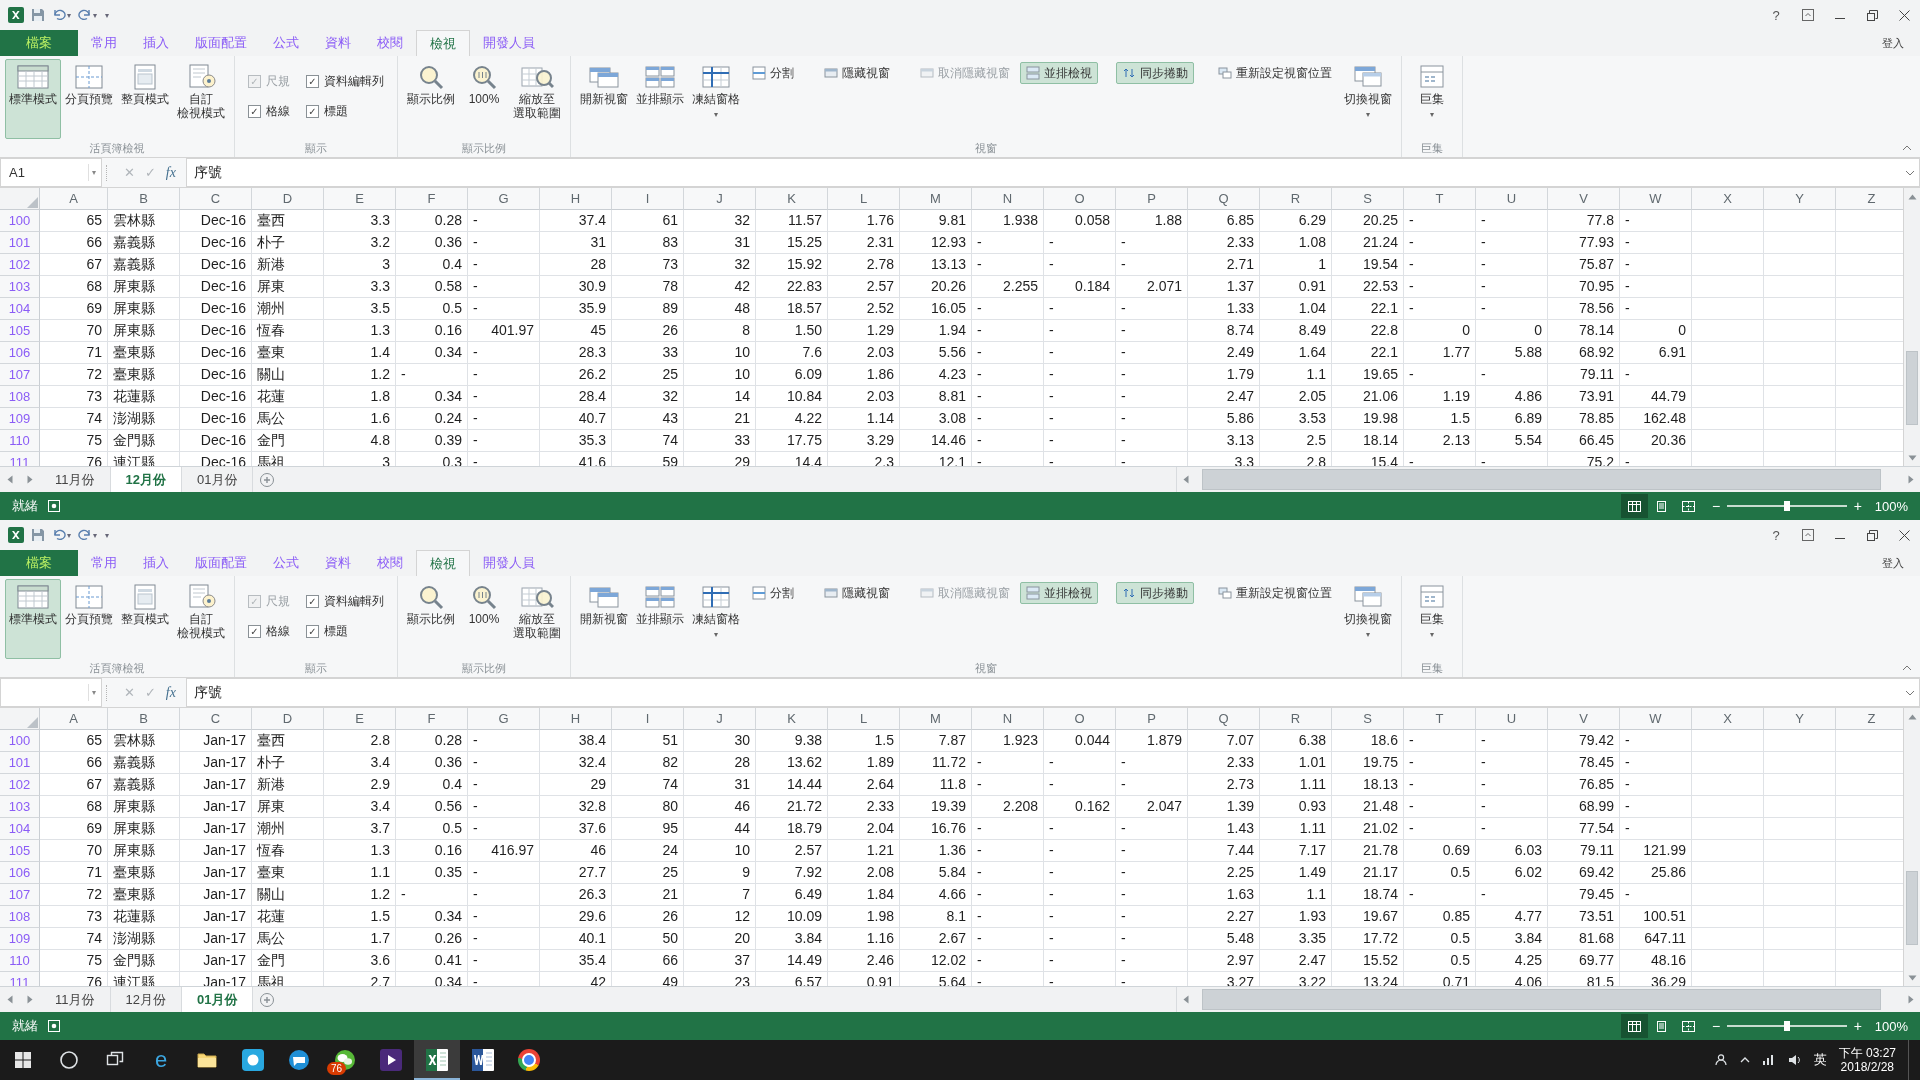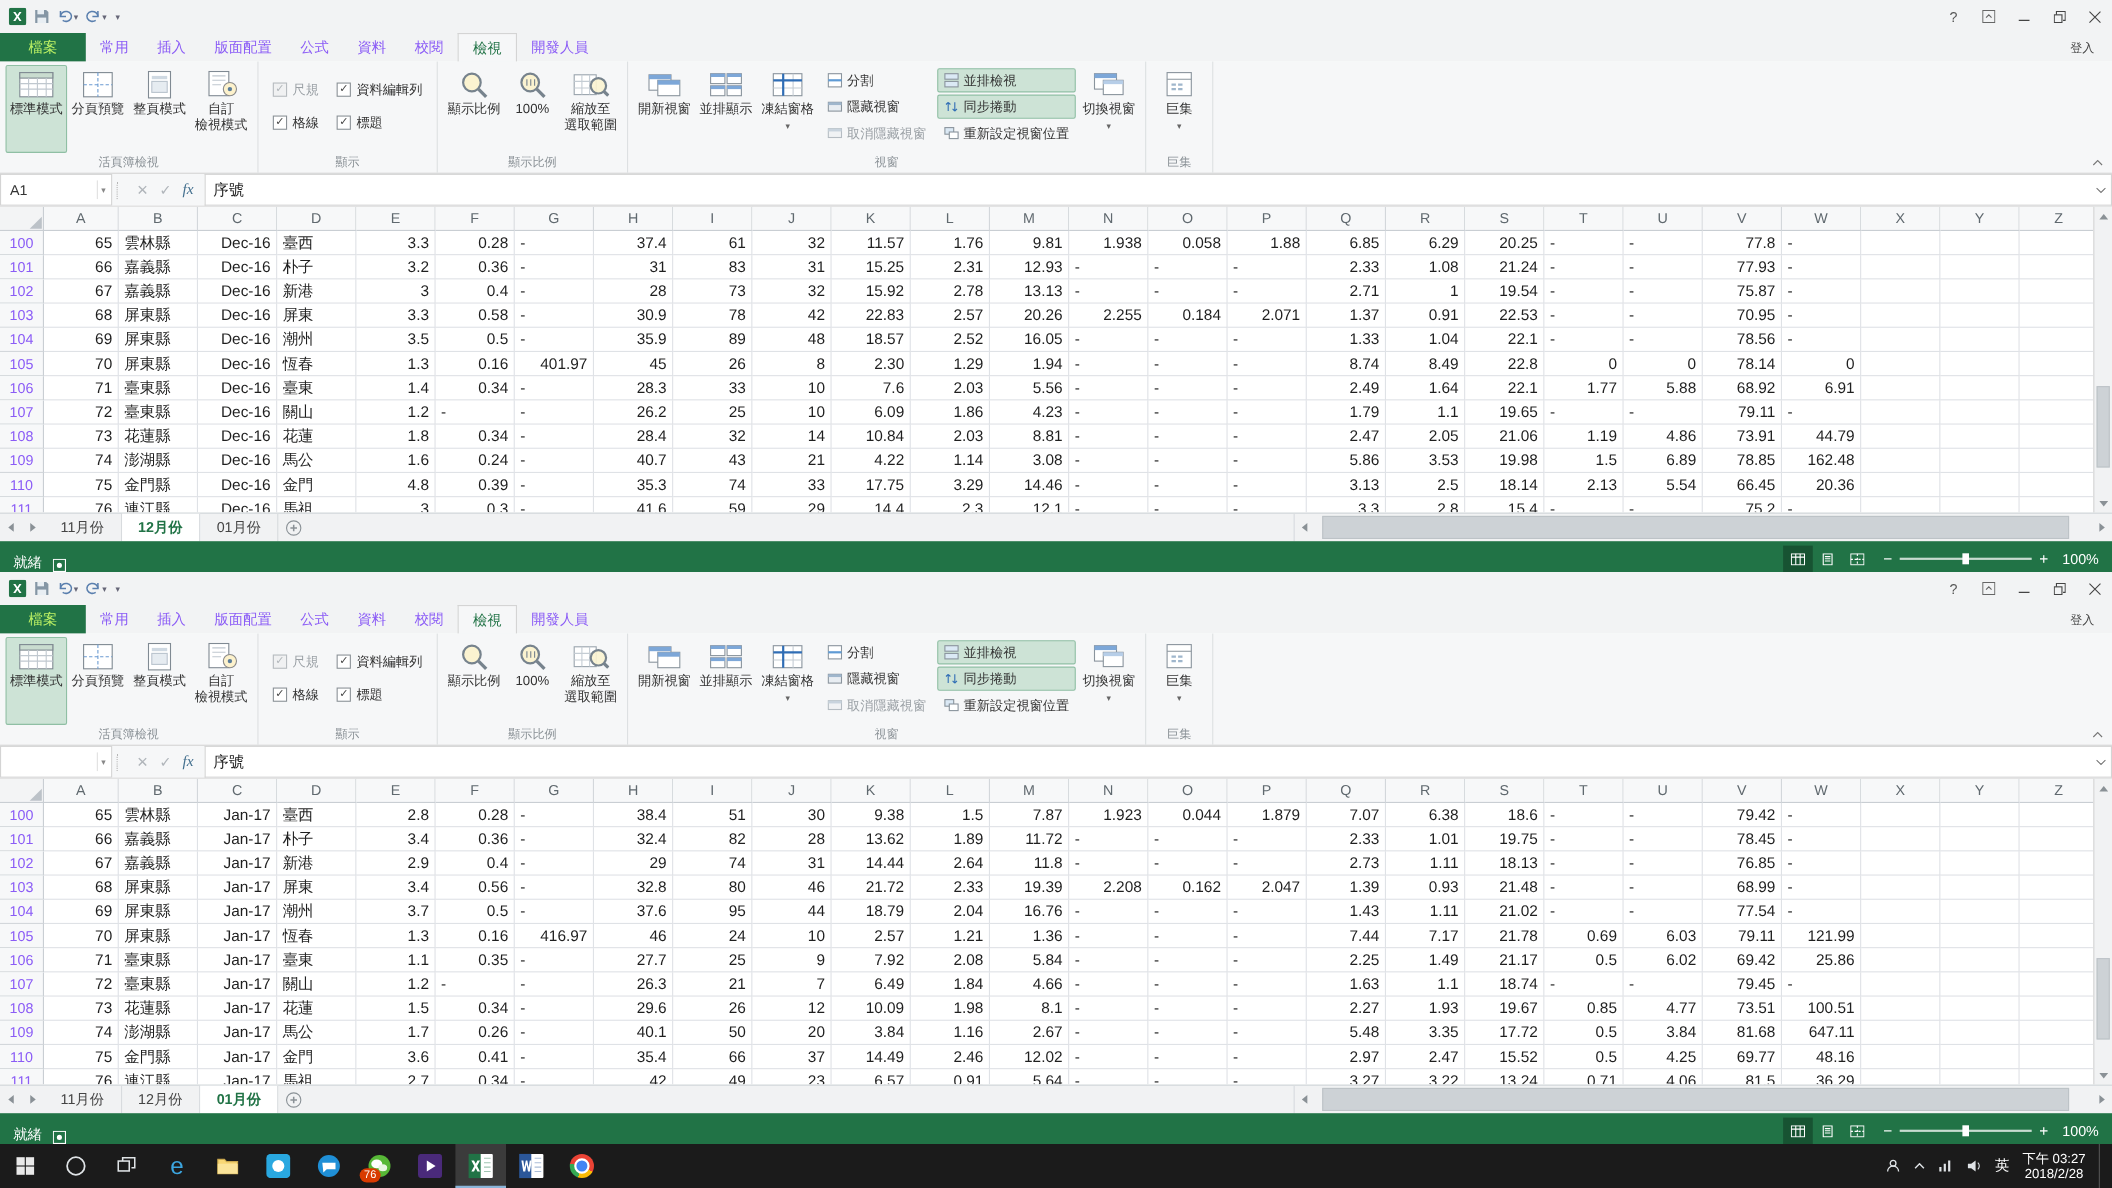--- a/index.html
+++ b/index.html
@@ -30,21 +30,21 @@
   .rlabel { height:18px; line-height:18px; text-align:center; font-size:11px; color:#8a9196; padding:0 6px; }
   .bigbtn { min-width:50px; max-width:62px; display:flex; flex-direction:column; align-items:center; padding:3px 3px 0; border:1px solid transparent; border-radius:2px; font-size:12px; color:#333; text-align:center; line-height:14px; }
   .bigbtn .bicon { height:28px; display:flex; align-items:center; margin-bottom:1px; }
   .bigbtn.on { background:#cde3d6; border-color:#8fbfa4; }
   .bigbtn .dd, .smallbtn .dd { font-size:8px; color:#666; }
   .checks { display:grid; grid-template-rows:repeat(2,1fr); grid-auto-flow:column; gap:2px 16px; align-content:center; padding:8px 8px 14px; }
   .check { display:flex; align-items:center; gap:5px; font-size:12px; color:#333; white-space:nowrap; }
   .check.dis { color:#9aa0a5; }
   .cb { width:13px; height:13px; border:1px solid #8a9196; background:#fff; display:flex; align-items:center; justify-content:center; font-size:10px; color:#444; }
   .check.dis .cb { color:#b0b5b9; border-color:#b7bcc0; background:#f0f1f2; }
-  .smallcol { display:flex; flex-direction:column; justify-content:flex-start; gap:2px; padding:3px 2px; }
+  .smallcol { display:flex; flex-direction:row; justify-content:flex-start; gap:18px; padding:3px 2px; }
   .smallbtn { display:flex; align-items:center; gap:4px; font-size:12px; color:#333; padding:1px 5px; border:1px solid transparent; border-radius:2px; height:22px; white-space:nowrap; }
   .smallbtn.on { background:#cde3d6; border-color:#8fbfa4; }
   .smallbtn.dis { color:#9aa0a5; }
   .collapse { position:absolute; right:8px; bottom:6px; }
 
   .fbar { height:30px; display:flex; align-items:stretch; background:#f6f7f8; flex:none; border-bottom:1px solid #d4d4d4; }
   .namebox { width:102px; background:#fff; border:1px solid #d4d4d4; display:flex; align-items:center; padding:0 2px 0 8px; font-size:13px; }
   .namebox span:first-child { flex:1; }
   .nb-dd { font-size:8px; color:#888; border-left:1px solid #e0e0e0; padding:4px 3px; }
   .fgrip { width:8px; border-left:1px dotted #b5b5b5; height:16px; align-self:center; margin-left:4px; }
@@ -76,21 +76,21 @@
   .sheetstrip { height:26px; flex:none; display:flex; align-items:stretch; background:#f1f2f3; border-top:1px solid #cfd4d8; }
   .tnav { width:20px; display:flex; align-items:center; justify-content:center; }
   .stab { padding:0 15px; font-size:13px; color:#444; display:flex; align-items:center; border-right:1px solid #d8dbde; }
   .stab.active { background:#fff; color:#217346; font-weight:bold; }
   .newsheet { width:28px; display:flex; align-items:center; justify-content:center; }
   .hscroll { margin-left:auto; width:744px; display:flex; align-items:stretch; border-left:1px solid #d8dbde; }
   .harrow { width:18px; display:flex; align-items:center; justify-content:center; }
   .htrack { flex:1; position:relative; }
   .hthumb { position:absolute; top:2px; bottom:2px; left:1%; width:96%; background:#cdd2d6; border:1px solid #bdc3c7; }
 
-  .statusbar { height:28px; flex:none; background:#217346; color:#fff; display:flex; align-items:flex-end; font-size:13px; padding:0 8px; }
+  .statusbar { height:28px; flex:none; background:#217346; color:#fff; display:flex; align-items:center; font-size:13px; padding:0 8px; }
   .st-ready { padding:0 10px 0 4px; }
   .st-rec { display:flex; align-items:center; }
   .st-right { margin-left:auto; display:flex; align-items:center; gap:10px; }
   .viewbtns { display:flex; }
   .vb { width:27px; height:24px; display:flex; align-items:center; justify-content:center; }
   .vb.sel { background:rgba(0,0,0,.28); }
   .zoomctl { display:flex; align-items:center; gap:7px; width:150px; }
   .zminus,.zplus { font-size:14px; }
   .ztrack { flex:1; height:2px; background:rgba(255,255,255,.75); position:relative; }
   .ztick { position:absolute; left:50%; top:-3px; width:1px; height:8px; background:rgba(255,255,255,.75); }
@@ -627,21 +627,21 @@
                 <div class="cell num a">70</div>
                 <div class="cell txt">屏東縣</div>
                 <div class="cell num">Dec-16</div>
                 <div class="cell txt">恆春</div>
                 <div class="cell num">1.3</div>
                 <div class="cell num">0.16</div>
                 <div class="cell num">401.97</div>
                 <div class="cell num">45</div>
                 <div class="cell num">26</div>
                 <div class="cell num">8</div>
-                <div class="cell num">2.30</div>
+                <div class="cell num">1.50</div>
                 <div class="cell num">1.29</div>
                 <div class="cell num">1.94</div>
                 <div class="cell txt">-</div>
                 <div class="cell txt">-</div>
                 <div class="cell txt">-</div>
                 <div class="cell num">8.74</div>
                 <div class="cell num">8.49</div>
                 <div class="cell num">22.8</div>
                 <div class="cell num">0</div>
                 <div class="cell num">0</div>

